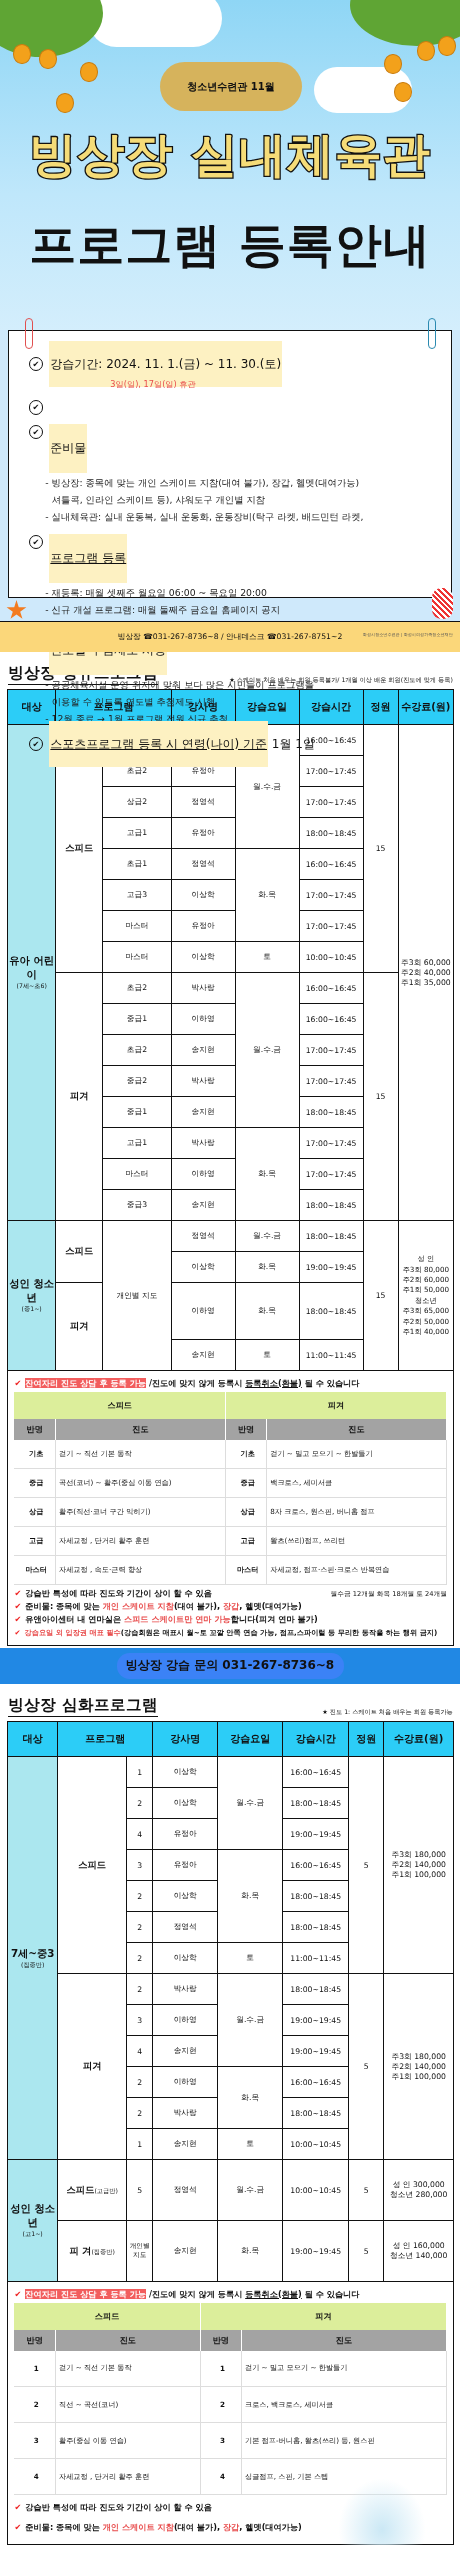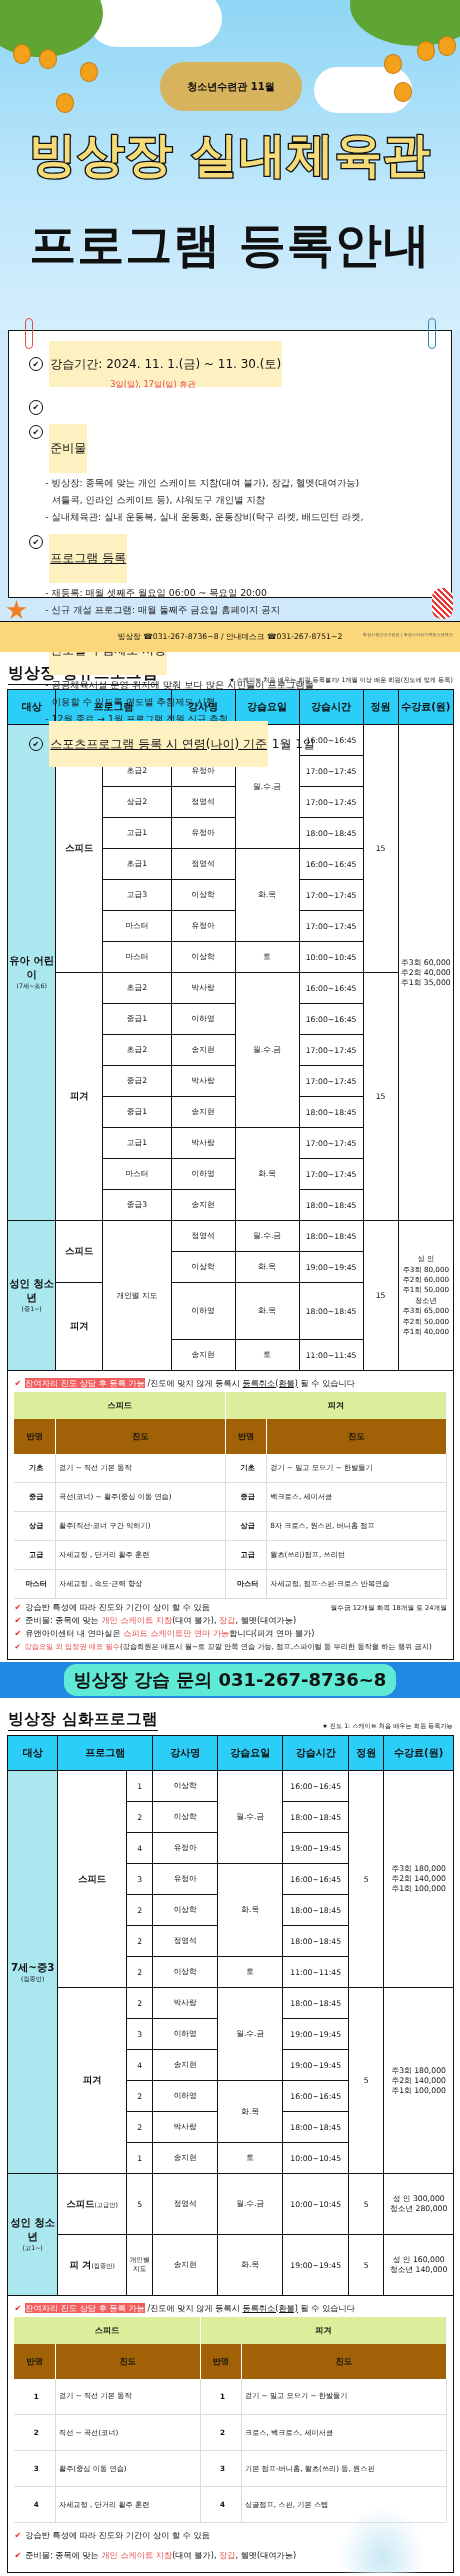--- a/index.html
+++ b/index.html
@@ -24,31 +24,31 @@
 .sec-title{display:flex;justify-content:space-between;align-items:flex-end;padding:11.3px 7.2px 4.1px 8.2px}
 .sec-title h2{font-size:15.5px;font-weight:900;border-bottom:1.5px solid #111;letter-spacing:0.5px}
 .sec-title .note{font-size:6.2px}
 table.sched{border-collapse:collapse;width:447px;margin-left:7.2px;font-size:7.7px;text-align:center;background:#fff}
 table.sched th{background:#2ccdf7;font-size:10px;height:35px;border:0.8px solid #111}
 table.sched td{border:0.8px solid #111;height:31px}
 table.sched td.tgt{background:#abe7ef;font-weight:bold;font-size:10.3px}
 table.sched td.prog{font-weight:bold;font-size:9.3px}
 .small{font-size:6.2px;font-weight:normal}
 .wrap-box{width:447px;margin-left:7.2px;border:0.8px solid #111;border-top:none;padding:4.1px 6.2px 5.2px}
-.warn{font-size:8.2px;font-weight:normal;margin:2.1px 0}
+.warn{font-size:8.2px;font-weight:bold;margin:2.1px 0}
 .warn .vk{color:#e22;margin-right:4.1px}
 .hl{background:#f25d5d;color:#fff}
 .ul{text-decoration:underline}
 table.prog{border-collapse:collapse;width:100%;font-size:7.2px;margin:3.1px 0}
 table.prog th{background:#dcee9b;height:27px;font-size:8.2px;border-right:0.5px solid #fff}
-table.prog th.sub2{background:#a16207;height:35px}
+table.prog th.sub2{background:#a3a3a3;height:21px}
 table.prog td{height:29px;border-bottom:1px solid #ddd;border-right:0.5px solid #ddd;text-align:left;padding-left:3.1px}
 table.prog td.c{text-align:center;font-weight:bold;width:41px}
 .bluebar{height:36px;background:#2188e4;display:flex;align-items:center;justify-content:center}
-.bluebar .pillb{background:#5eead4;border-radius:12.4px;padding:4.1px 9.3px;font-size:18px;font-weight:900}
+.bluebar .pillb{background:#3b82f6;border-radius:12.4px;padding:4.1px 9.3px;font-size:12px;font-weight:900}
 </style>
 </head>
 <body>
 
 <div class="hero">
   <div class="cloud" style="left:88px;top:-10.3px;width:134px;height:57px"></div>
   <div class="cloud" style="left:314px;top:67px;width:98px;height:46px"></div>
   <div class="tree" style="left:-20.6px;top:-31px;width:124px;height:88px"></div>
   <div class="tree" style="left:350px;top:-36px;width:134px;height:82px"></div>
   <div class="fruit" style="left:13px;top:44px"></div>

